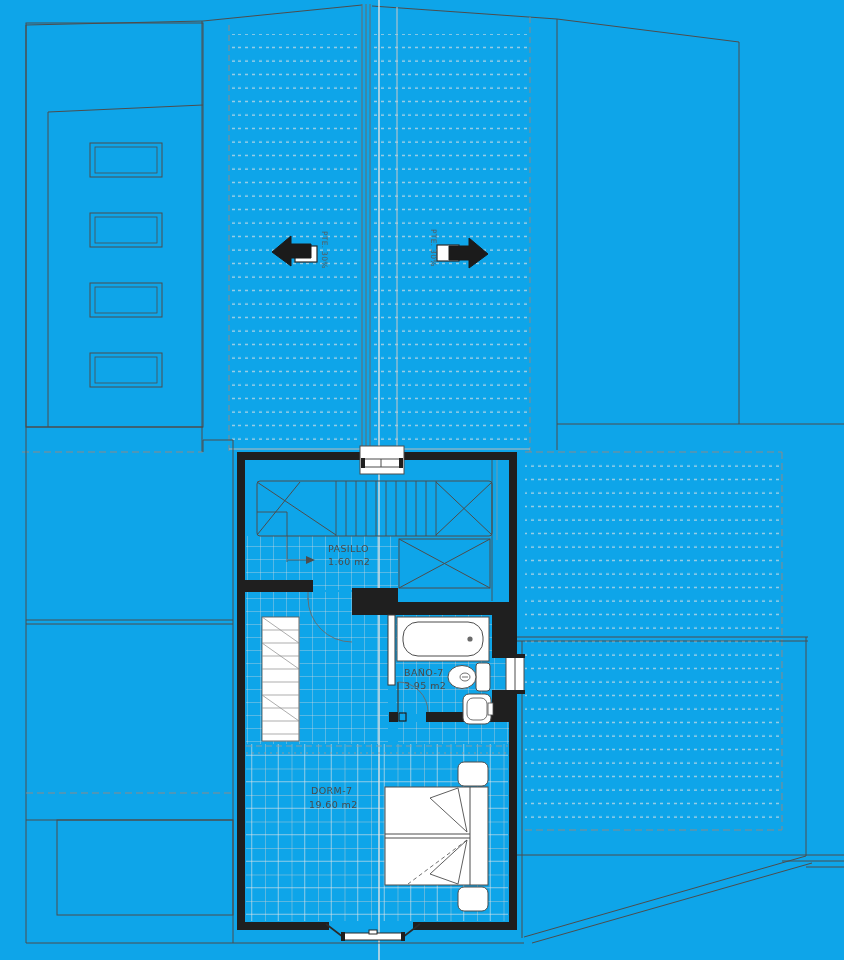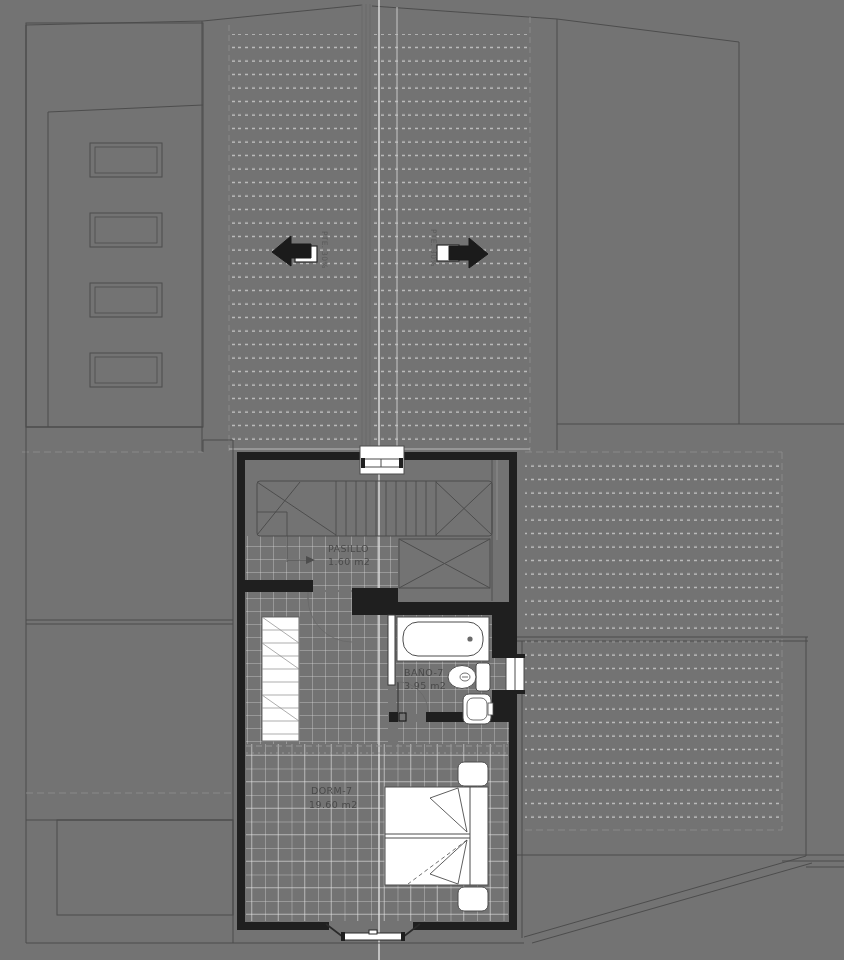--- a/index.html
+++ b/index.html
@@ -1,16 +1,16 @@
 <!DOCTYPE html>
 <html><head>
 <meta charset="utf-8">
 <style>
   html,body{margin:0;padding:0;background:#ffffff;}
-  .sheet{position:relative;width:844px;height:960px;background:#737373;overflow:hidden;
+  .sheet{position:relative;width:844px;height:960px;background:#0ea5e9;overflow:hidden;
          font-family:"DejaVu Sans", "Liberation Sans", sans-serif;}
   svg{display:block}
   text{font-family:"DejaVu Sans","Liberation Sans",sans-serif;fill:#4a4a4a;}
   .room-label{font-size:9.5px;letter-spacing:0.4px;}
   .arrow-label{font-size:7.5px;letter-spacing:0.3px;fill:#5a5a5a;}
 </style>
 </head>
 <body>
 
 <div class="sheet">

